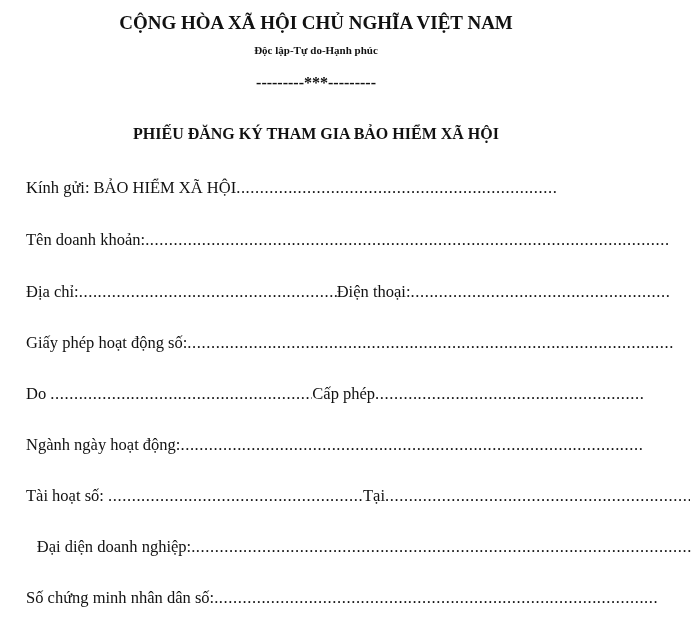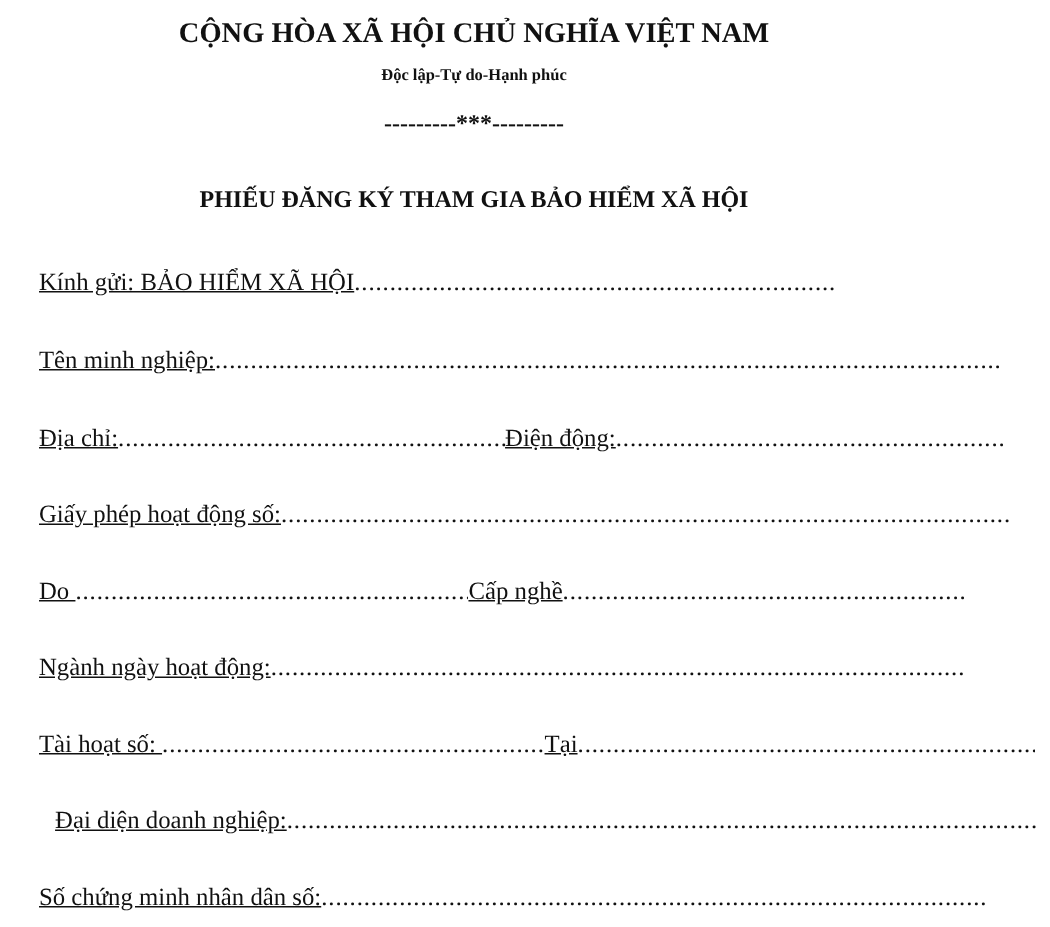--- a/index.html
+++ b/index.html
@@ -4,49 +4,49 @@
 <style>
   html, body { margin: 0; padding: 0; background: #ffffff; }
   body { width: 700px; height: 618px; overflow: hidden; position: relative;
          font-family: "Liberation Serif", "DejaVu Serif", serif; color: #111; }
   .center { position: absolute; left: 0; width: 632px; text-align: center; font-weight: bold; white-space: nowrap; }
   .h1 { top: 12px; font-size: 19px; }
   .h2 { top: 44px; font-size: 11px; }
   .h3 { top: 74px; font-size: 16px; letter-spacing: 0px; }
   .title { top: 125px; font-size: 16px; }
   .line { position: absolute; left: 26px; font-size: 16.5px; white-space: nowrap; overflow: hidden; }
-  .lbl { display: inline; text-decoration: underline; }
+  .lbl { display: inline; }
   .dots { display: inline; letter-spacing: 0.6px; }
 </style>
 </head>
 <body>
 
 <div class="center h1">CỘNG HÒA XÃ HỘI CHỦ NGHĨA VIỆT NAM</div>
 <div class="center h2">Độc lập-Tự do-Hạnh phúc</div>
 <div class="center h3">---------***---------</div>
 <div class="center title">PHIẾU ĐĂNG KÝ THAM GIA BẢO HIỂM XÃ HỘI</div>
 
 <div class="line" style="top:178px; width:600px;">
   <span class="lbl">Kính gửi: BẢO HIỂM XÃ HỘI</span><span class="dots">....................................................................</span>
 </div>
 
 <div class="line" style="top:230px; width:656px;">
-  <span class="lbl">Tên minh nghiệp:</span><span class="dots">...............................................................................................................</span>
+  <span class="lbl">Tên doanh khoản:</span><span class="dots">...............................................................................................................</span>
 </div>
 
 <div class="line" style="top:282px; width:664px;">
-  <span class="lbl">Địa chỉ:</span><span class="dots" style="display:inline-block; width:258px; overflow:hidden; vertical-align:bottom;">............................................................</span><span class="lbl">Điện động:</span><span class="dots">.......................................................</span>
+  <span class="lbl">Địa chỉ:</span><span class="dots" style="display:inline-block; width:258px; overflow:hidden; vertical-align:bottom;">............................................................</span><span class="lbl">Điện thoại:</span><span class="dots">.......................................................</span>
 </div>
 
 <div class="line" style="top:333px; width:664px;">
   <span class="lbl">Giấy phép hoạt động số:</span><span class="dots">.......................................................................................................</span>
 </div>
 
 <div class="line" style="top:384px; width:664px;">
-  <span class="lbl">Do </span><span class="dots" style="display:inline-block; width:262px; overflow:hidden; vertical-align:bottom;">............................................................</span><span class="lbl">Cấp nghề</span><span class="dots">.........................................................</span>
+  <span class="lbl">Do </span><span class="dots" style="display:inline-block; width:262px; overflow:hidden; vertical-align:bottom;">............................................................</span><span class="lbl">Cấp phép</span><span class="dots">.........................................................</span>
 </div>
 
 <div class="line" style="top:435px; width:656px;">
   <span class="lbl">Ngành ngày hoạt động:</span><span class="dots">..................................................................................................</span>
 </div>
 
 <div class="line" style="top:486px; width:664px;">
   <span class="lbl">Tài hoạt số: </span><span class="dots" style="display:inline-block; width:255px; overflow:hidden; vertical-align:bottom;">........................................................</span><span class="lbl">Tại</span><span class="dots">....................................................................</span>
 </div>
 

